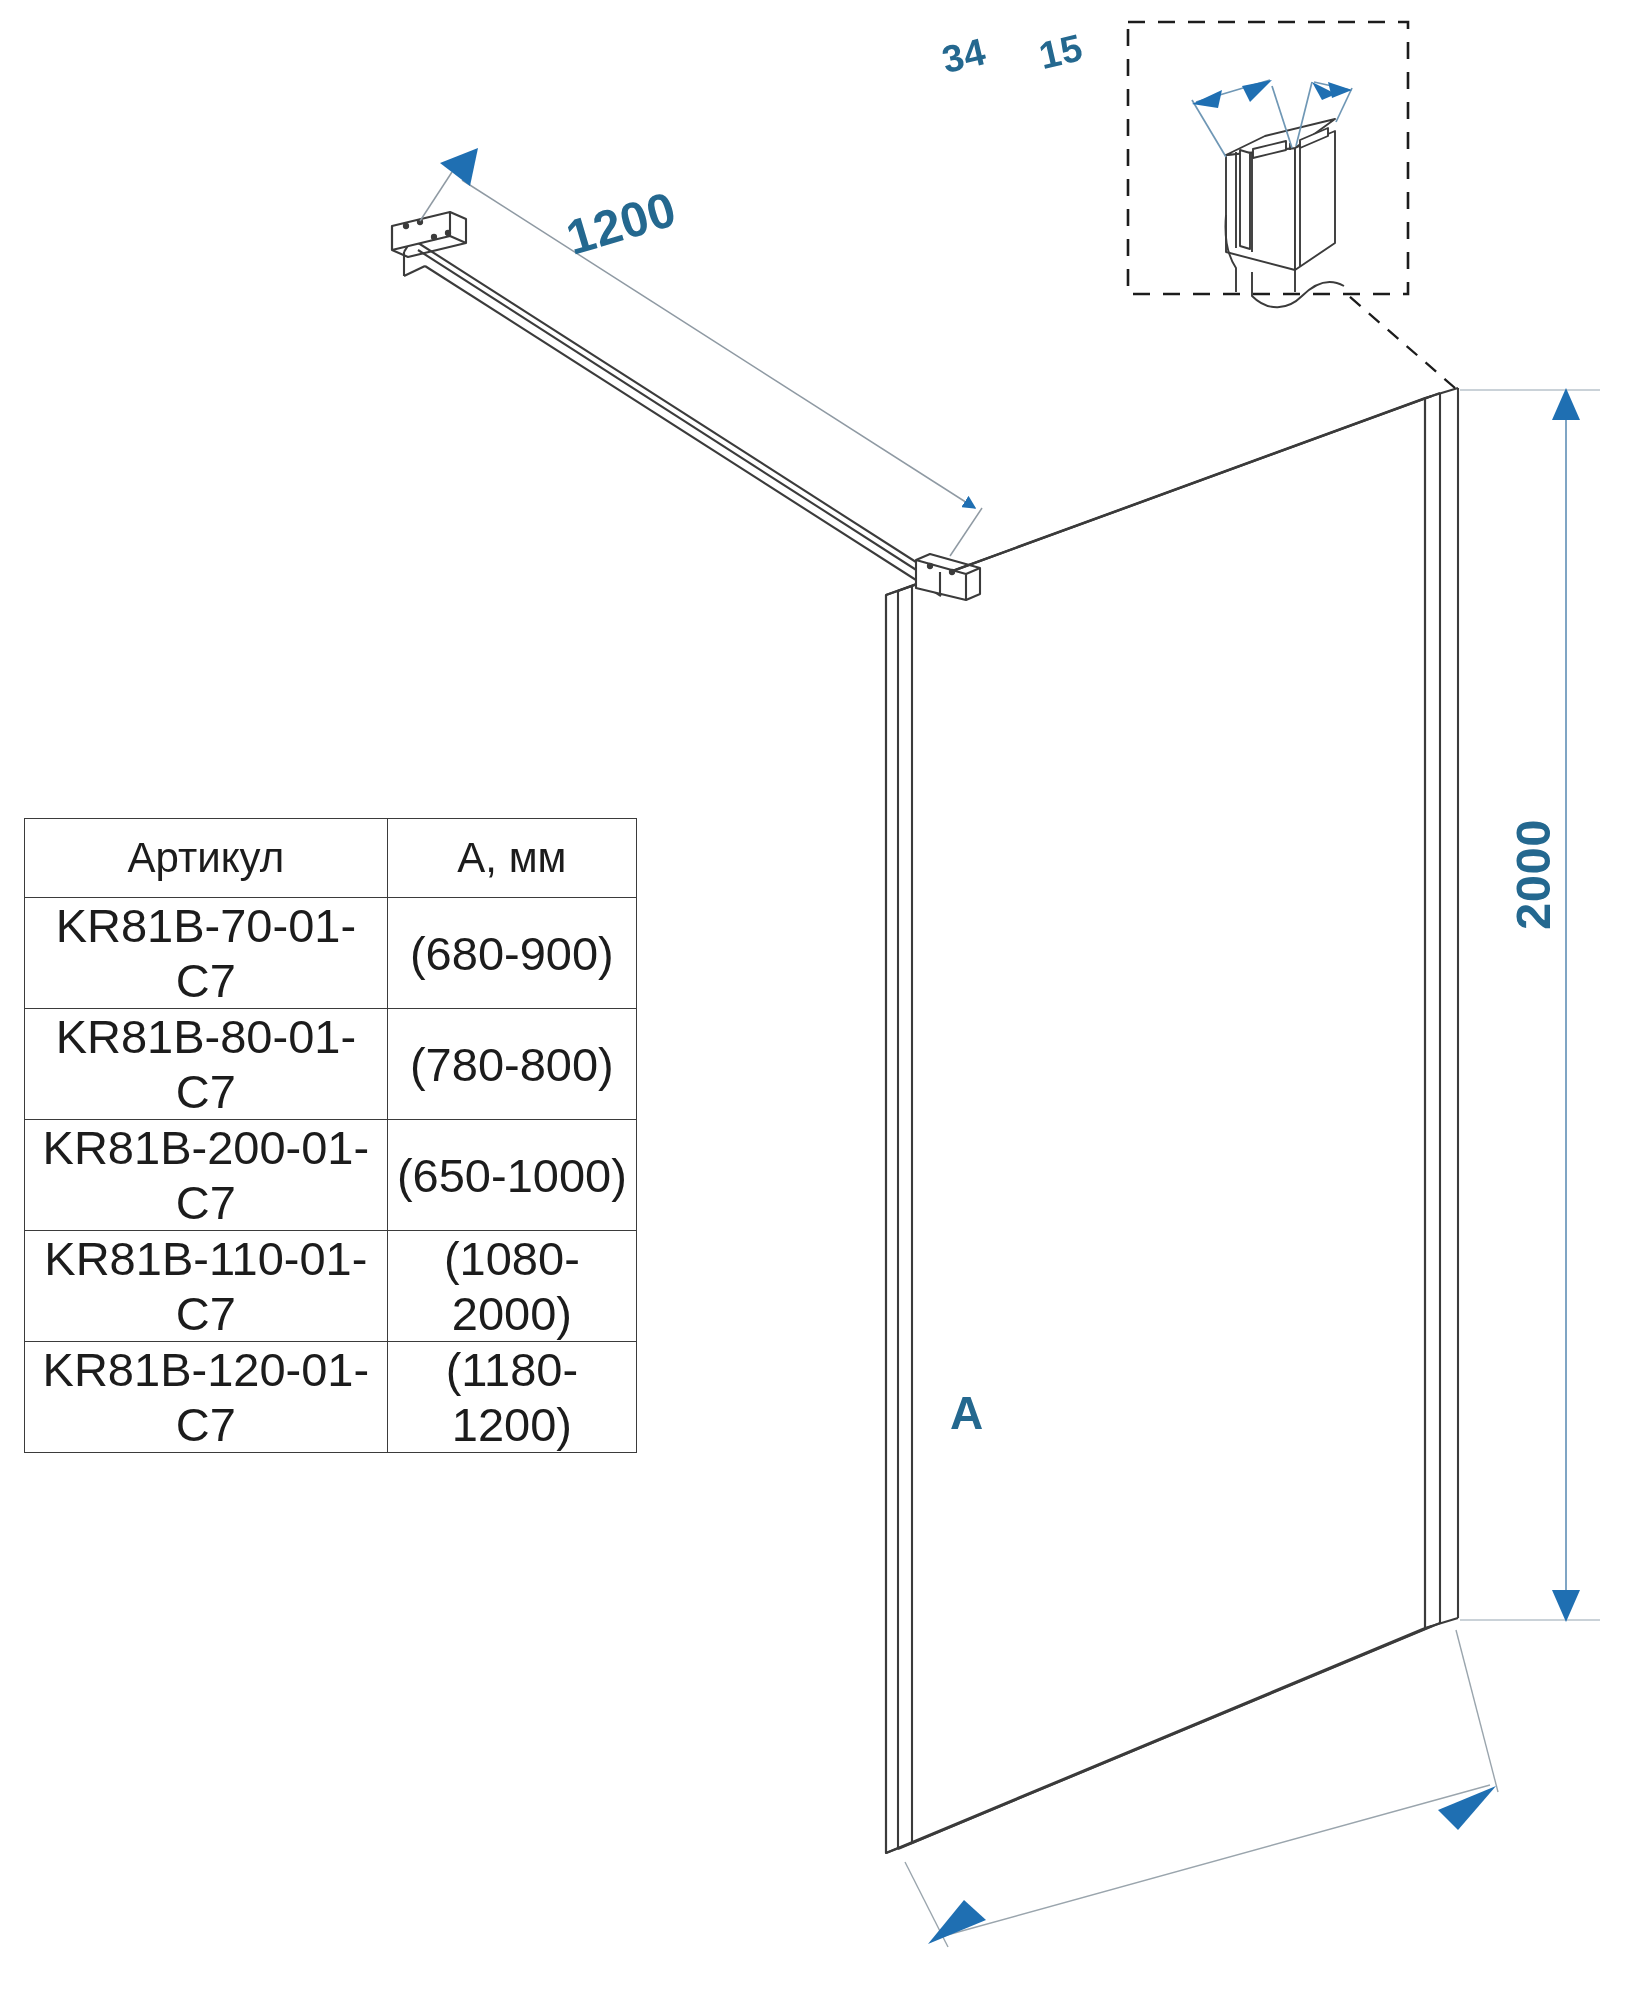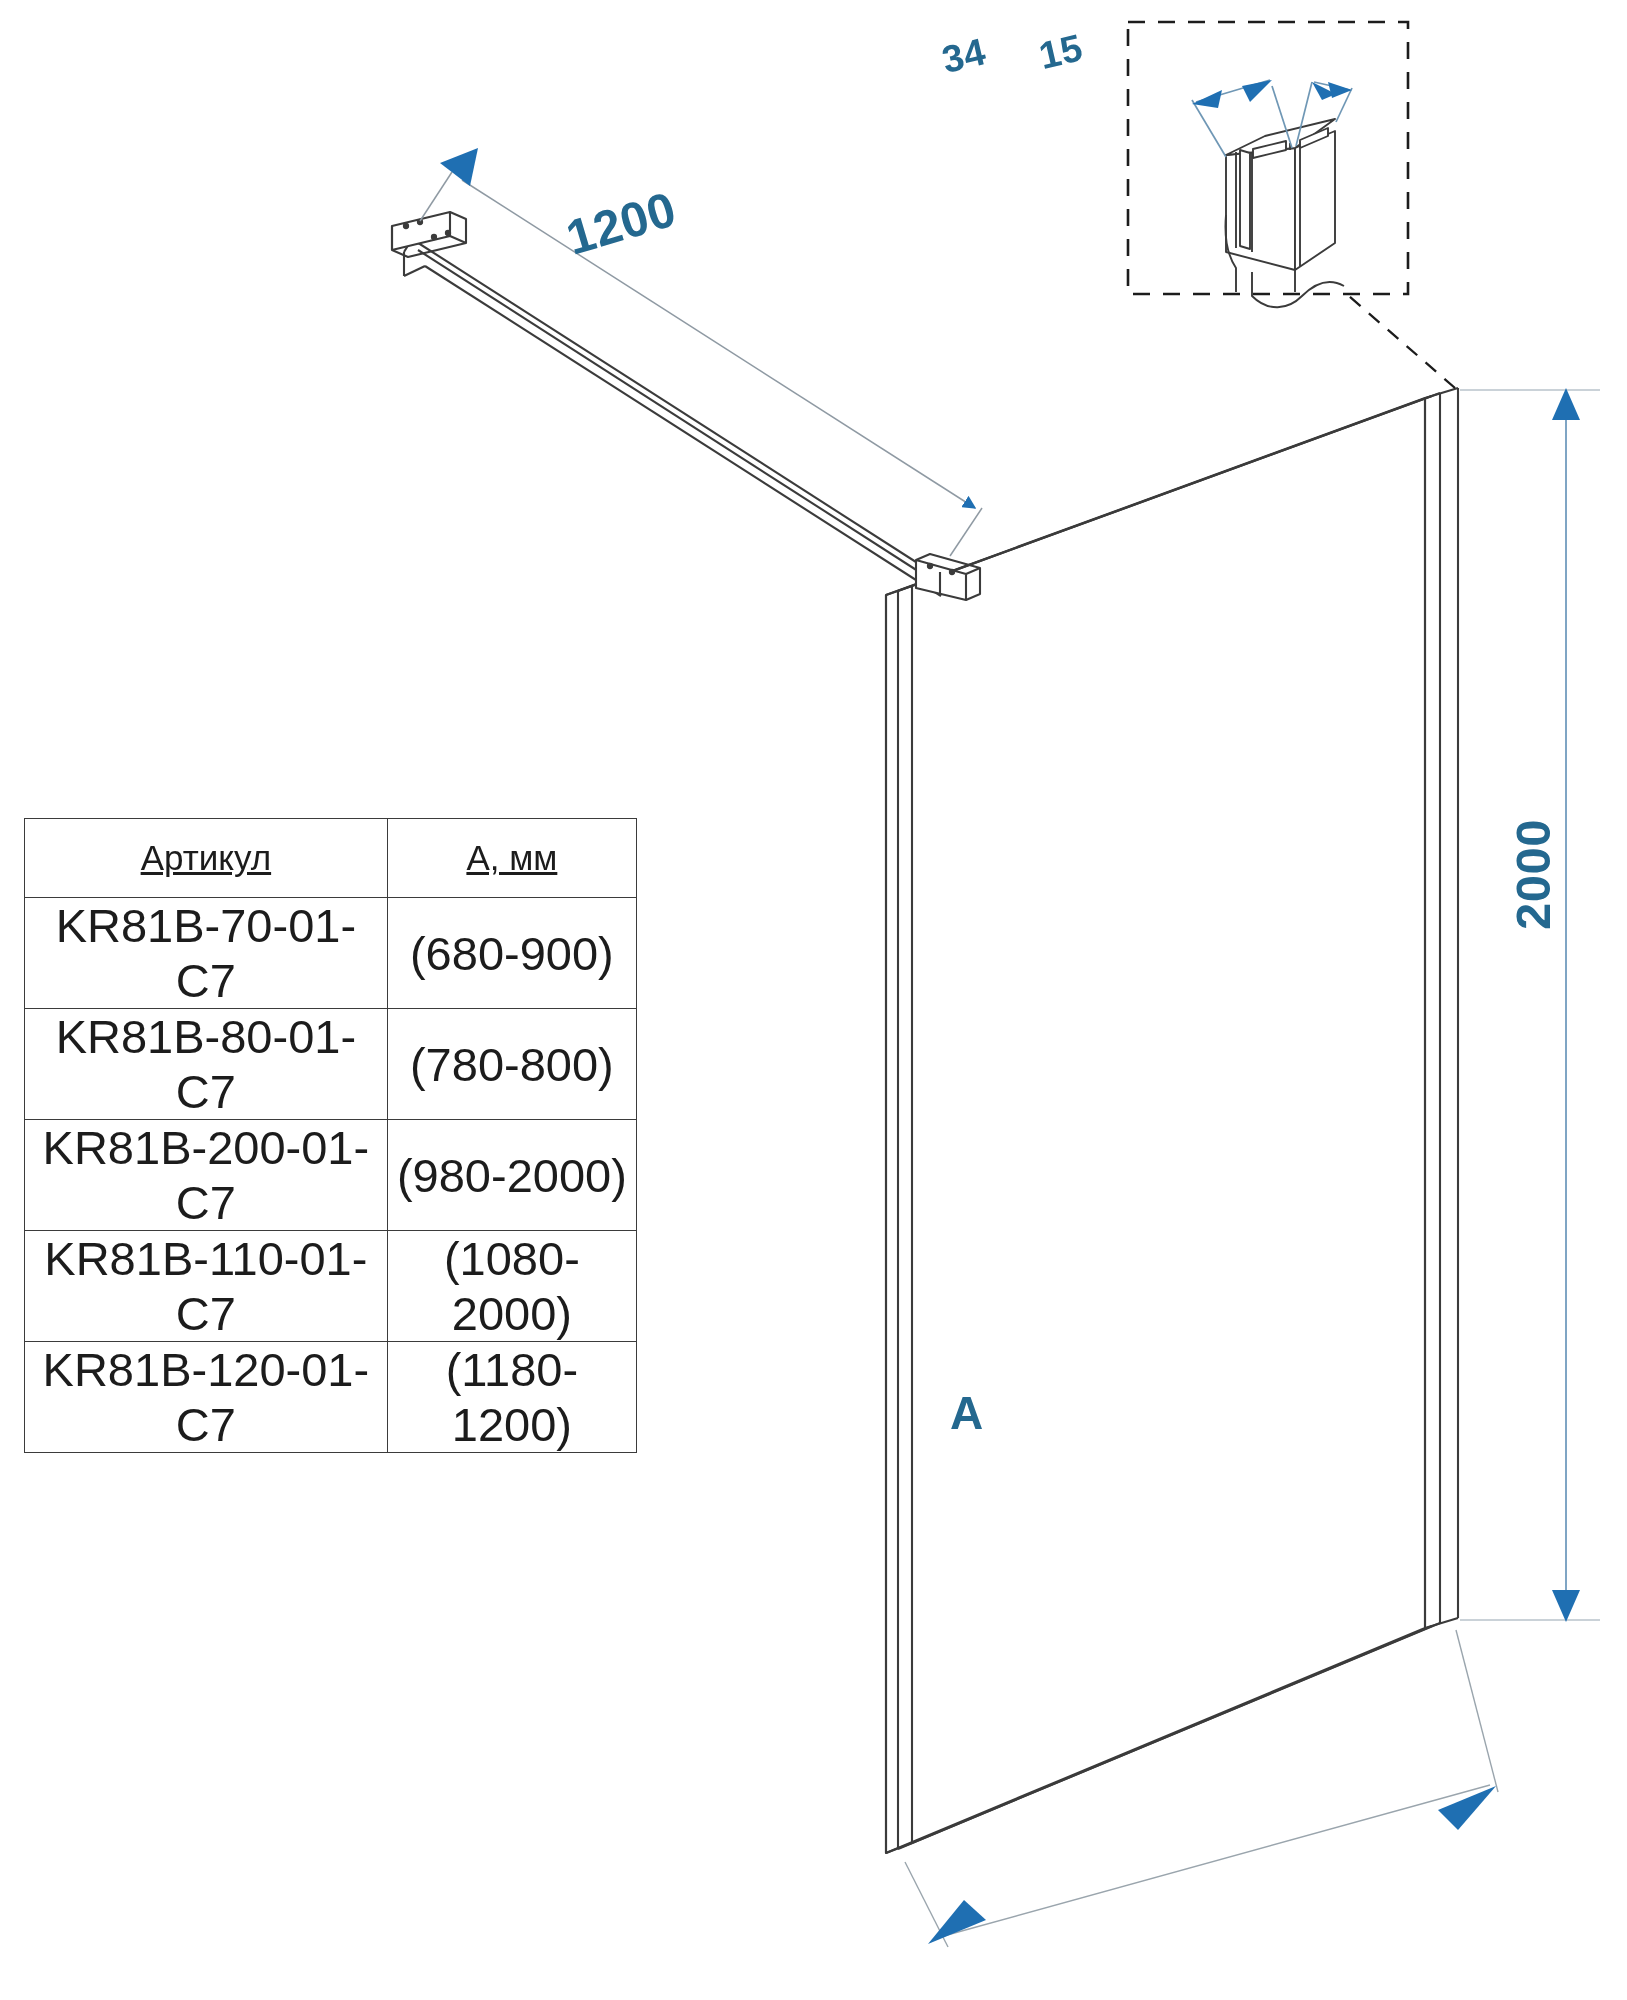--- a/index.html
+++ b/index.html
@@ -37,21 +37,21 @@
   }
   #spec-table th,#spec-table td{
     border:1.6px solid #3b3b3b;
     height:78px;
     text-align:center;
     vertical-align:middle;
     color:#1c1c1c;
     font-weight:400;
     padding:0 4px;
   }
-  #spec-table th{font-size:35px;text-decoration:underline;}
+  #spec-table th{font-size:42px;}
   #spec-table td{font-size:47px;}
   #spec-table th.col-art,#spec-table td.col-art{width:366px;}
   #spec-table th.col-a,  #spec-table td.col-a  {width:247px;text-align:center;}
 </style>
 </head>
 <body>
 
 <div id="stage">
 
   <svg class="layer" viewBox="0 0 1627 2000">
@@ -205,21 +205,21 @@
       <tr>
         <td class="col-art">KR81B-70-01-C7</td>
         <td class="col-a">(680-900)</td>
       </tr>
       <tr>
         <td class="col-art">KR81B-80-01-C7</td>
         <td class="col-a">(780-800)</td>
       </tr>
       <tr>
         <td class="col-art">KR81B-200-01-C7</td>
-        <td class="col-a">(980-2000)</td>
+        <td class="col-a">(650-1000)</td>
       </tr>
       <tr>
         <td class="col-art">KR81B-110-01-C7</td>
         <td class="col-a">(1080-2000)</td>
       </tr>
       <tr>
         <td class="col-art">KR81B-120-01-C7</td>
         <td class="col-a">(1180-1200)</td>
       </tr>
     </tbody>

